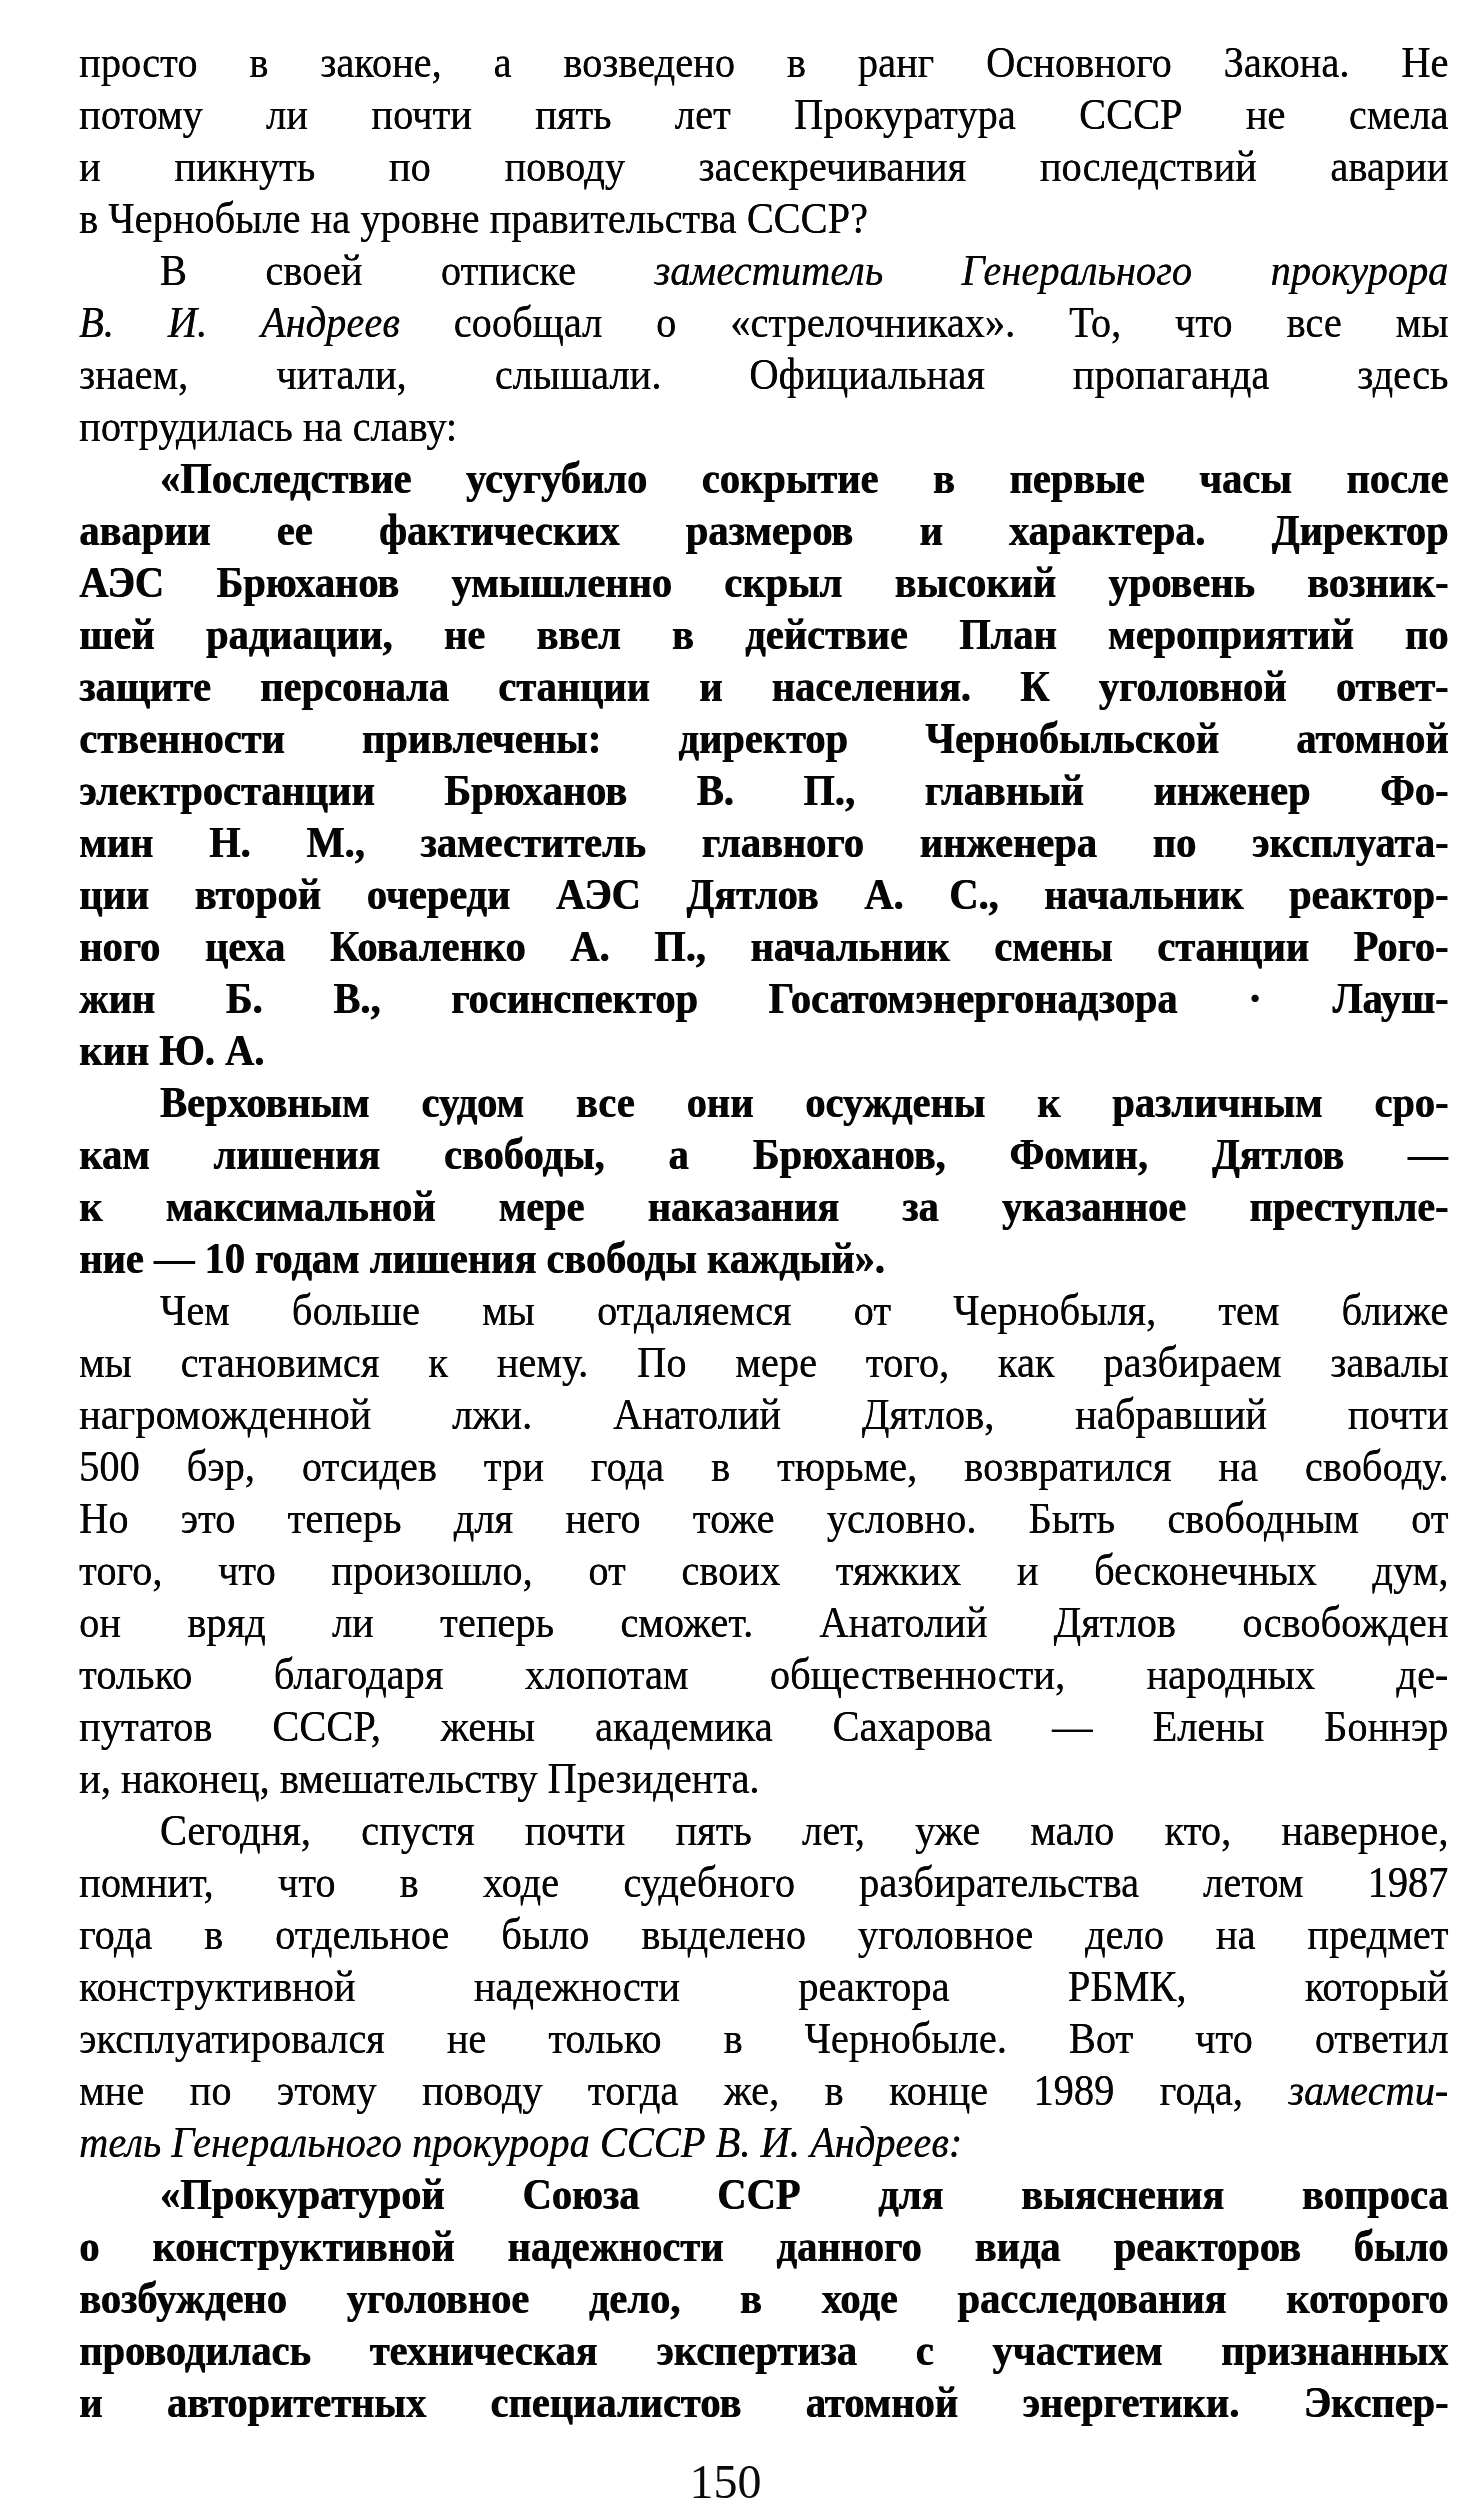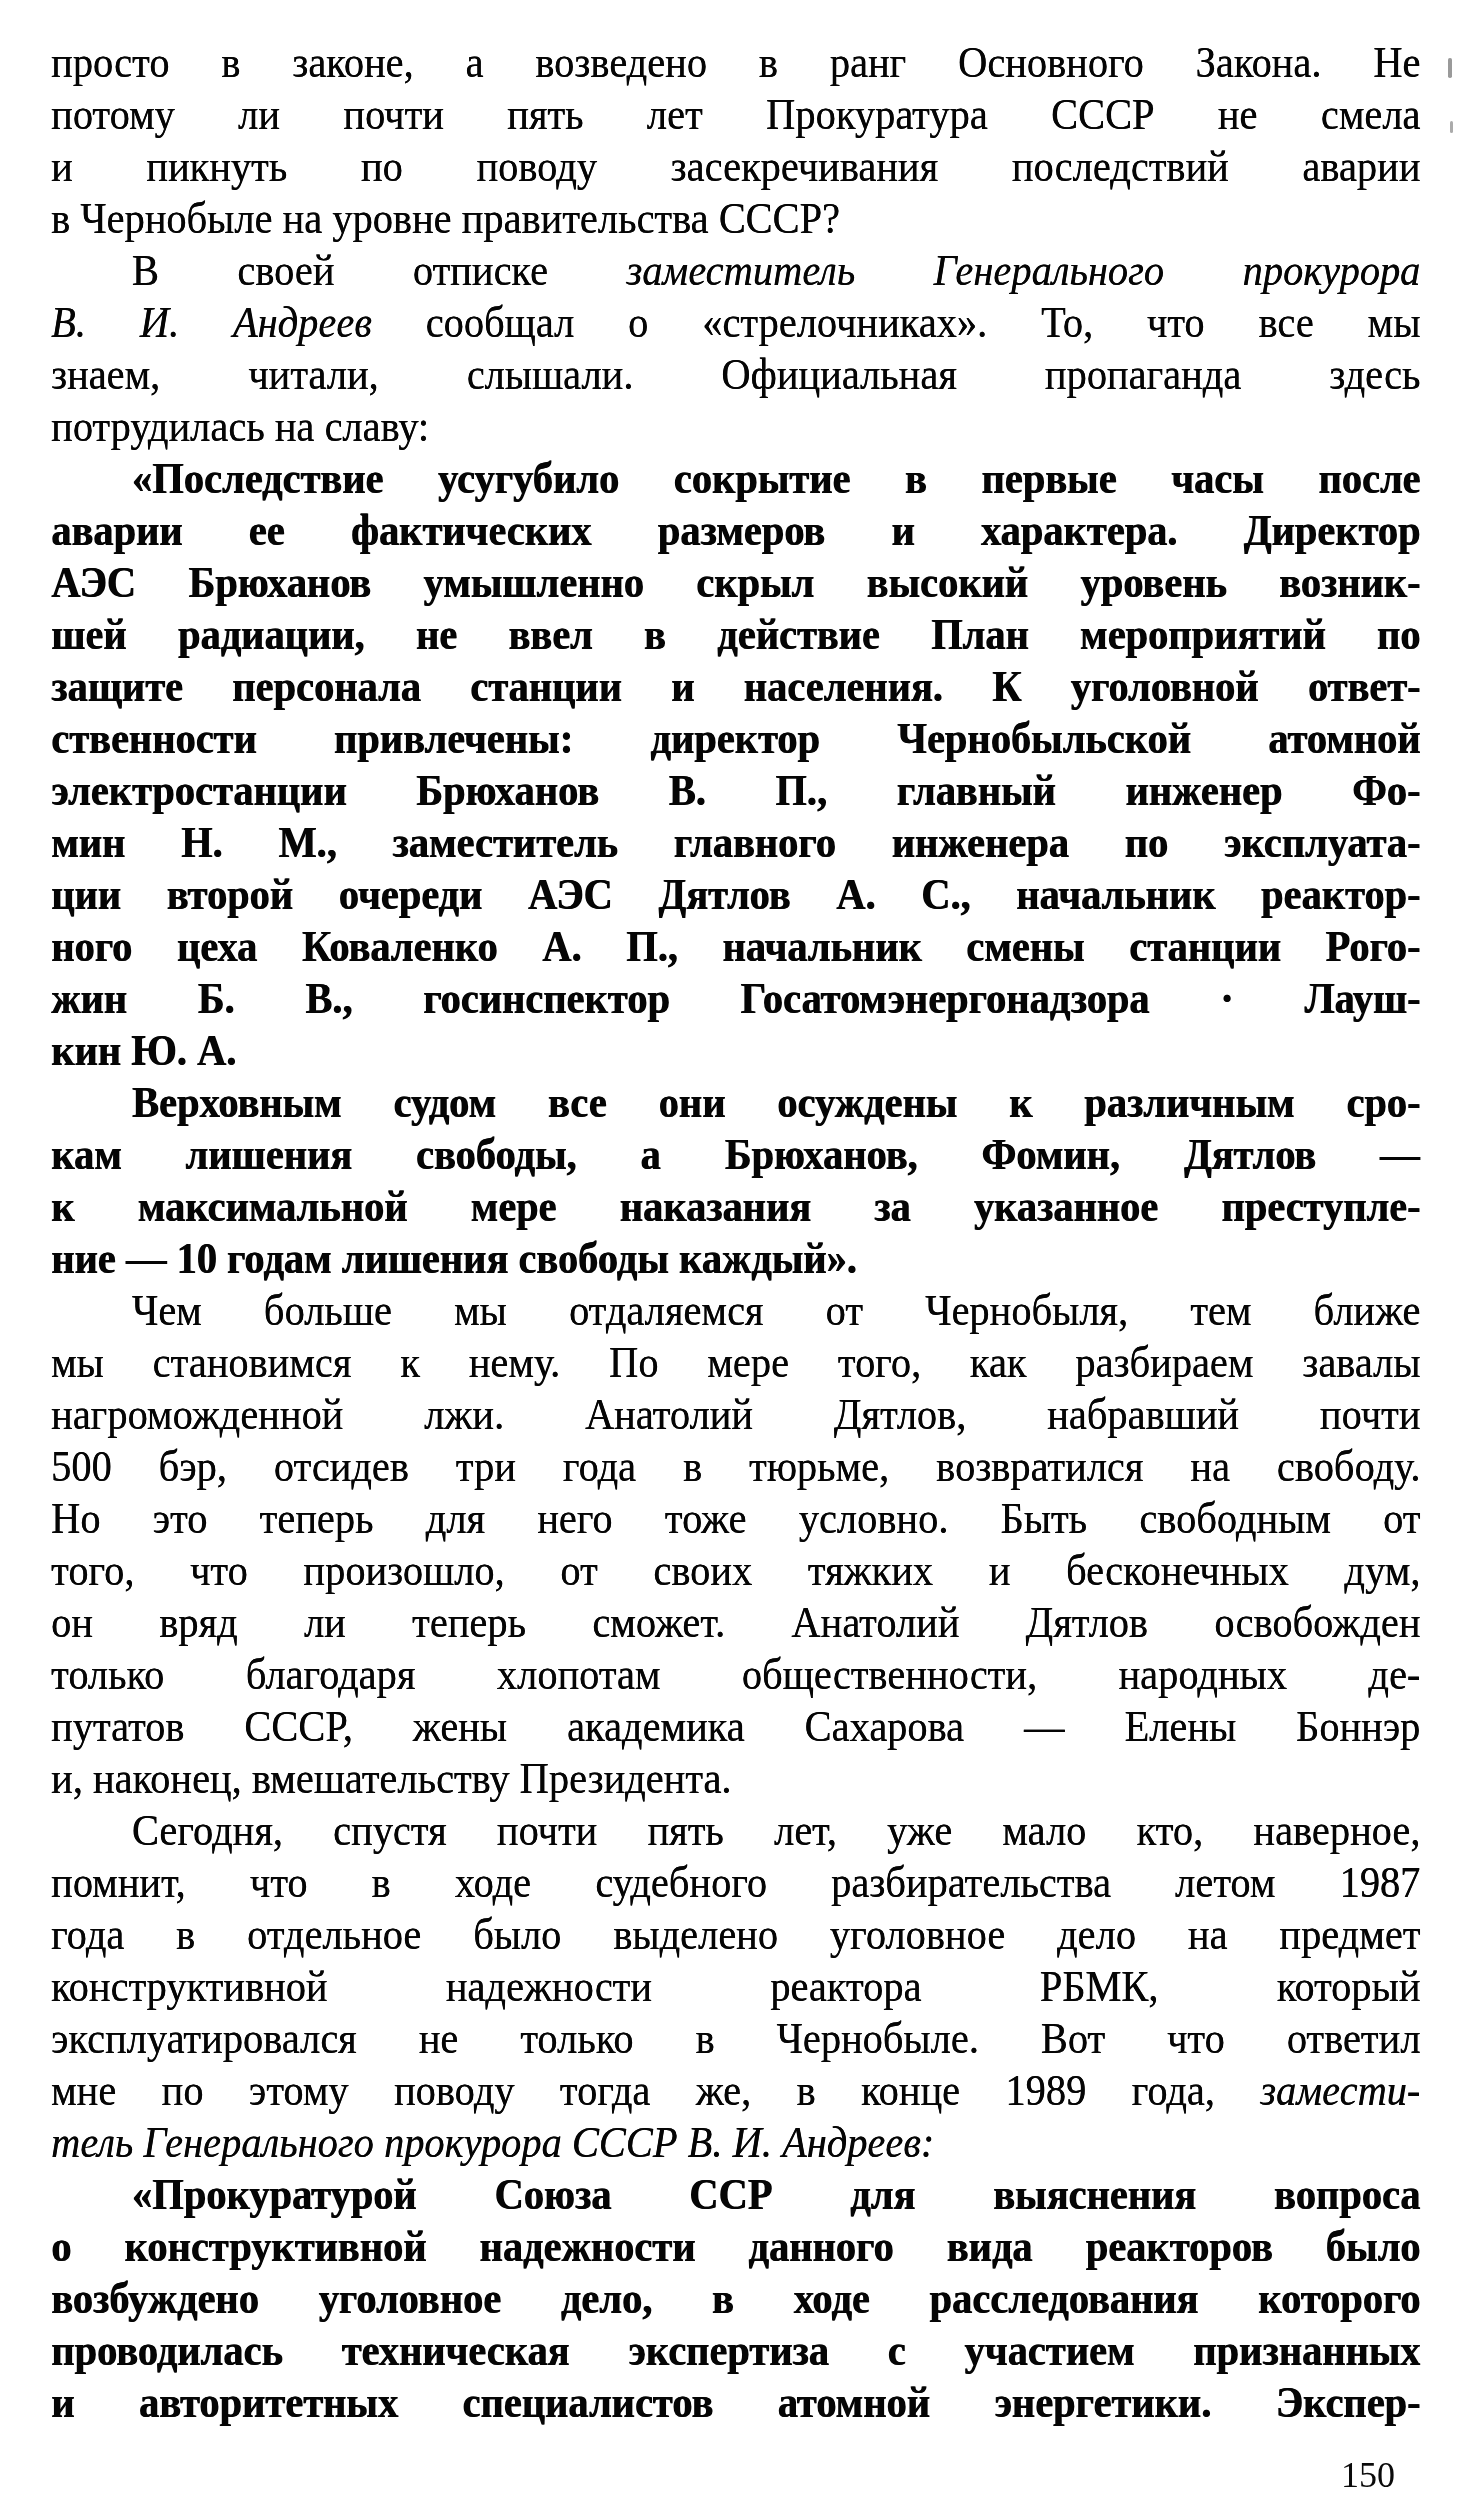--- a/index.html
+++ b/index.html
@@ -10,20 +10,21 @@
   body {
     width: 1472px;
     height: 2512px;
     background: #ffffff;
     position: relative;
   }
   .page {
     position: absolute;
     inset: 0;
     color: #000000;
+    margin-left: 28px;
   }
   
   .textblock {
     position: absolute;
     left: 51px;
     top: 37px;
     width: 1490px;
     transform: scaleX(0.919);
     transform-origin: 0 0;
     font-family: "Liberation Serif", "DejaVu Serif", serif;
@@ -44,23 +45,23 @@
     overflow: hidden;
   }
   .line.end { text-align-last: left; }
   .line.ind { text-indent: 88px; }
   .i { font-style: italic; }
   .pagenum {
     position: absolute;
     top: 2454px;
     left: 0;
     width: 1395px;
-    text-align: right;
+    text-align: center;
     font-family: "Liberation Serif", "DejaVu Serif", serif;
-    font-size: 36px;
+    font-size: 48px;
     color: #0a0a0a;
   }
   
   .artifact {
     position: absolute;
     background: #9a9a9a;
     border-radius: 1.8px;
   }
   .a1 { left: 1448px; top: 58px;  width: 3.7px; height: 20px; }
   .a2 { left: 1450px; top: 121px; width: 2.8px; height: 12px; background: #ababab; }

